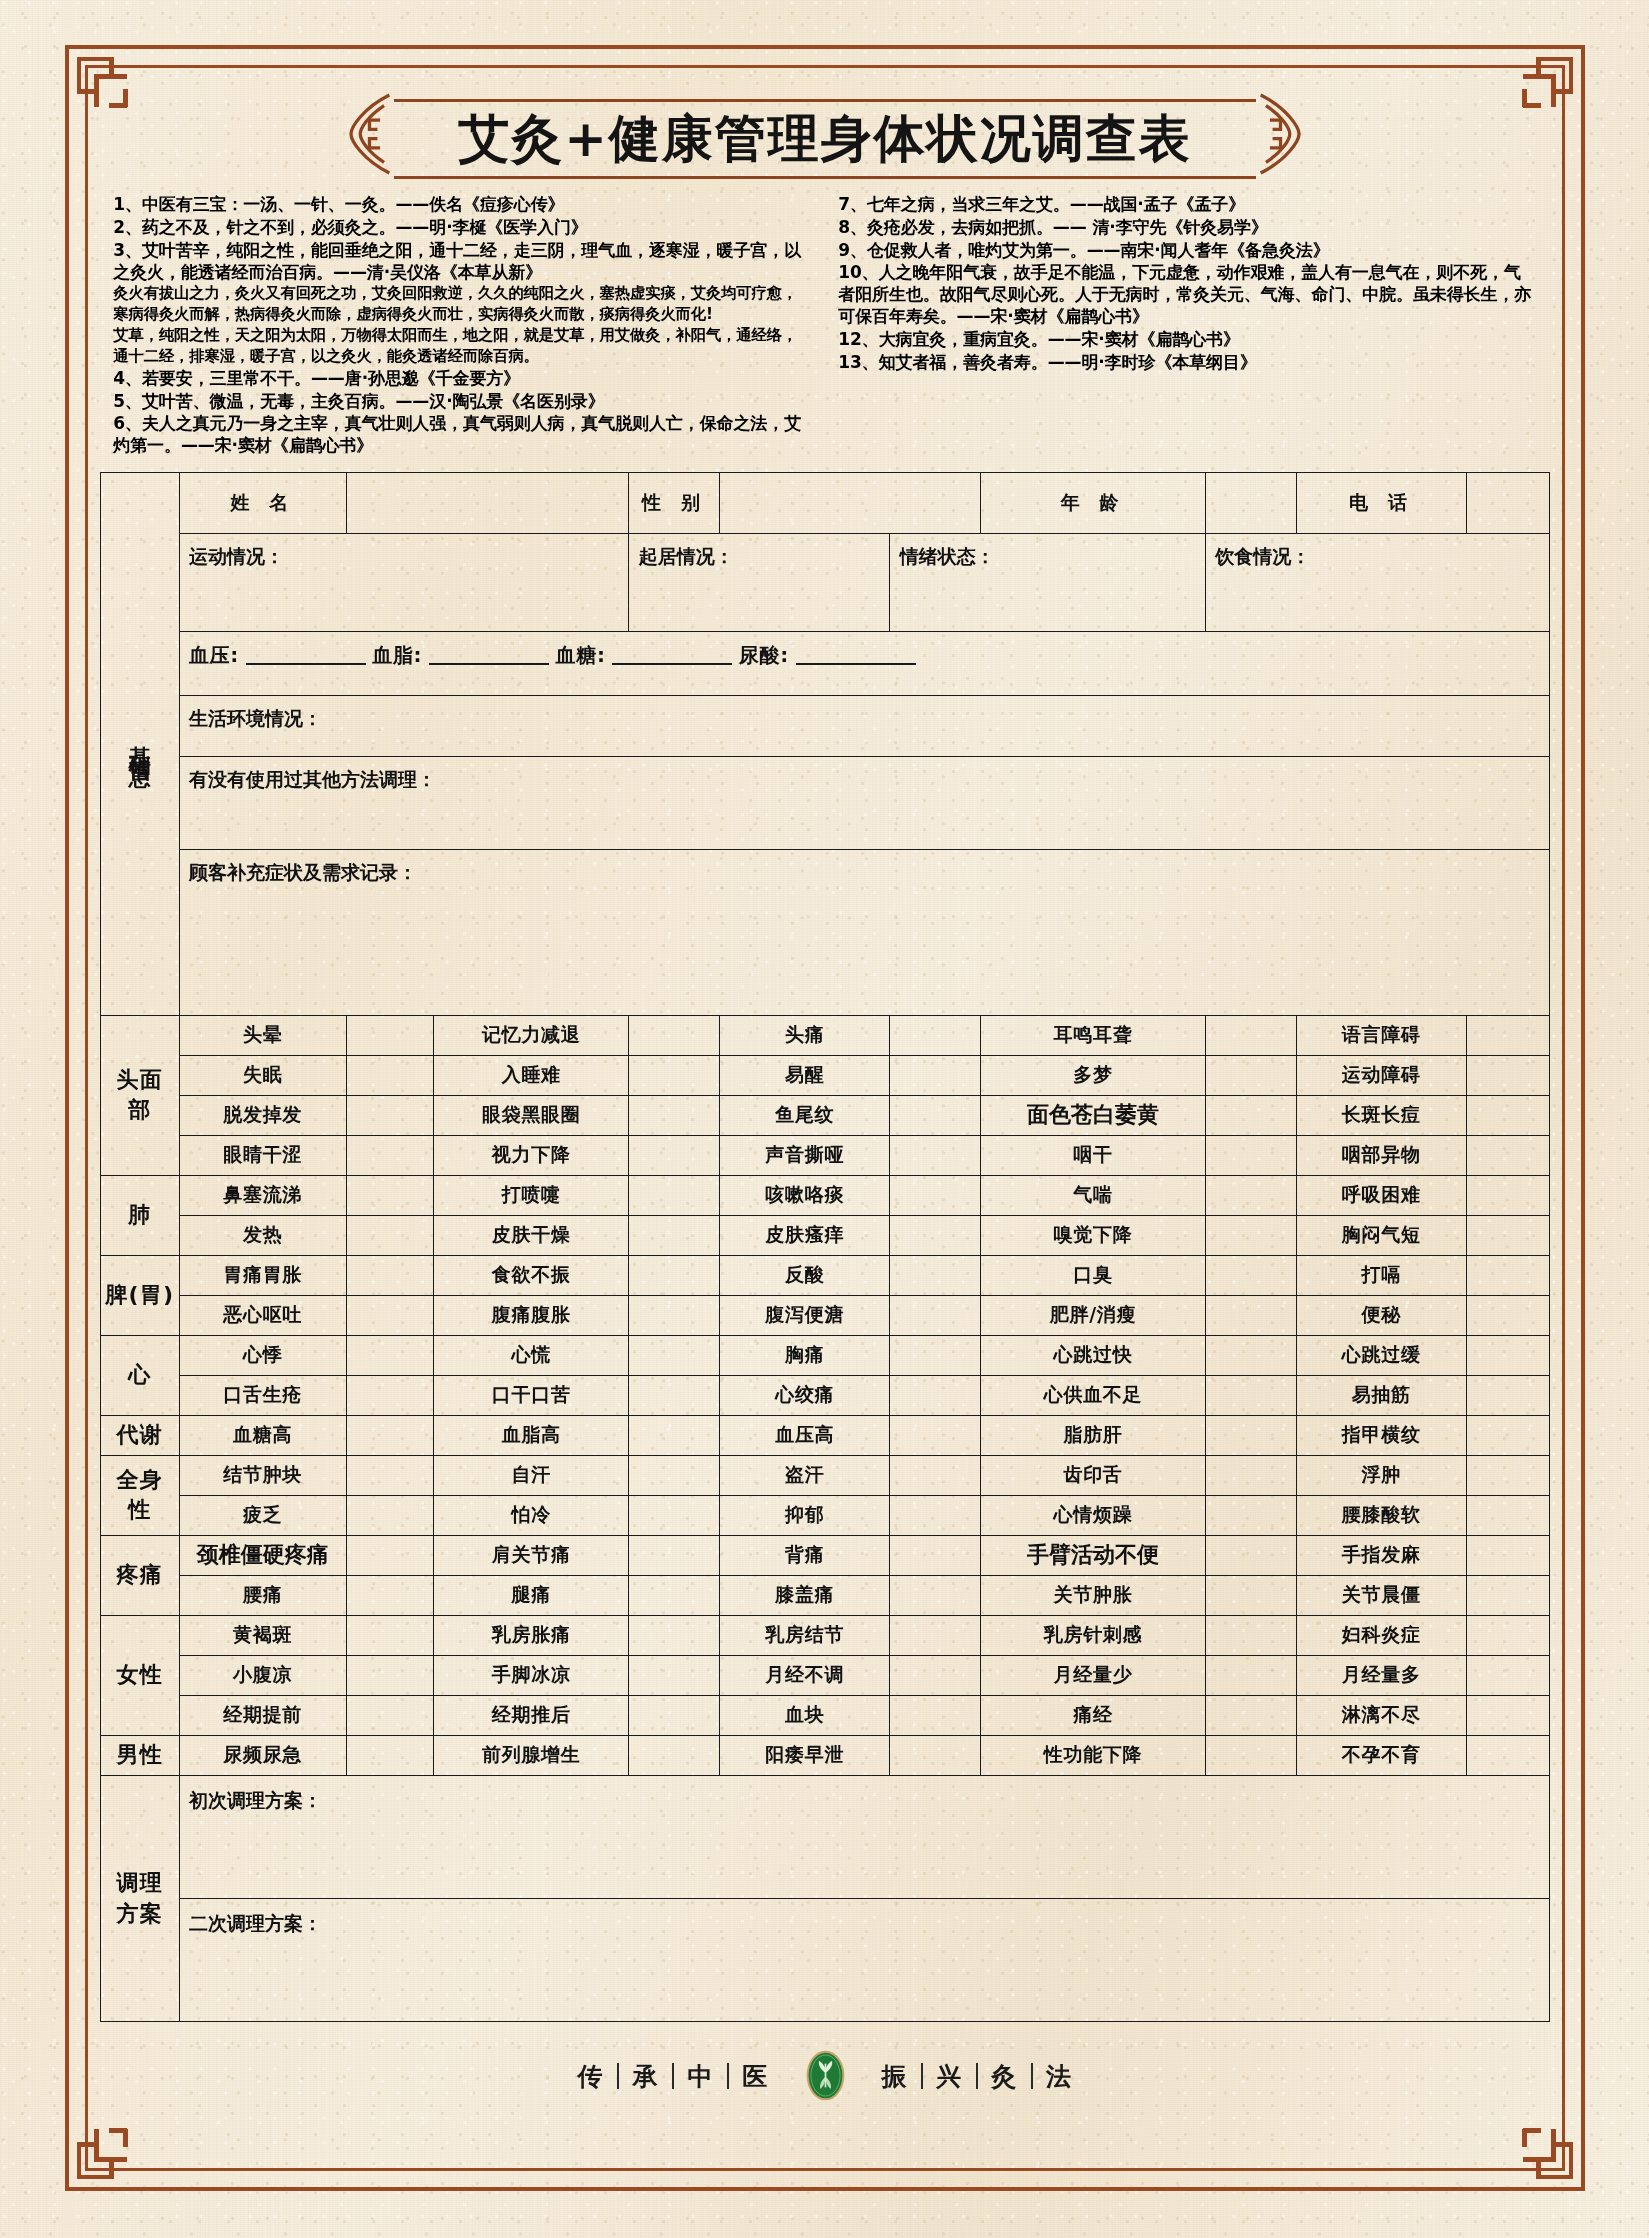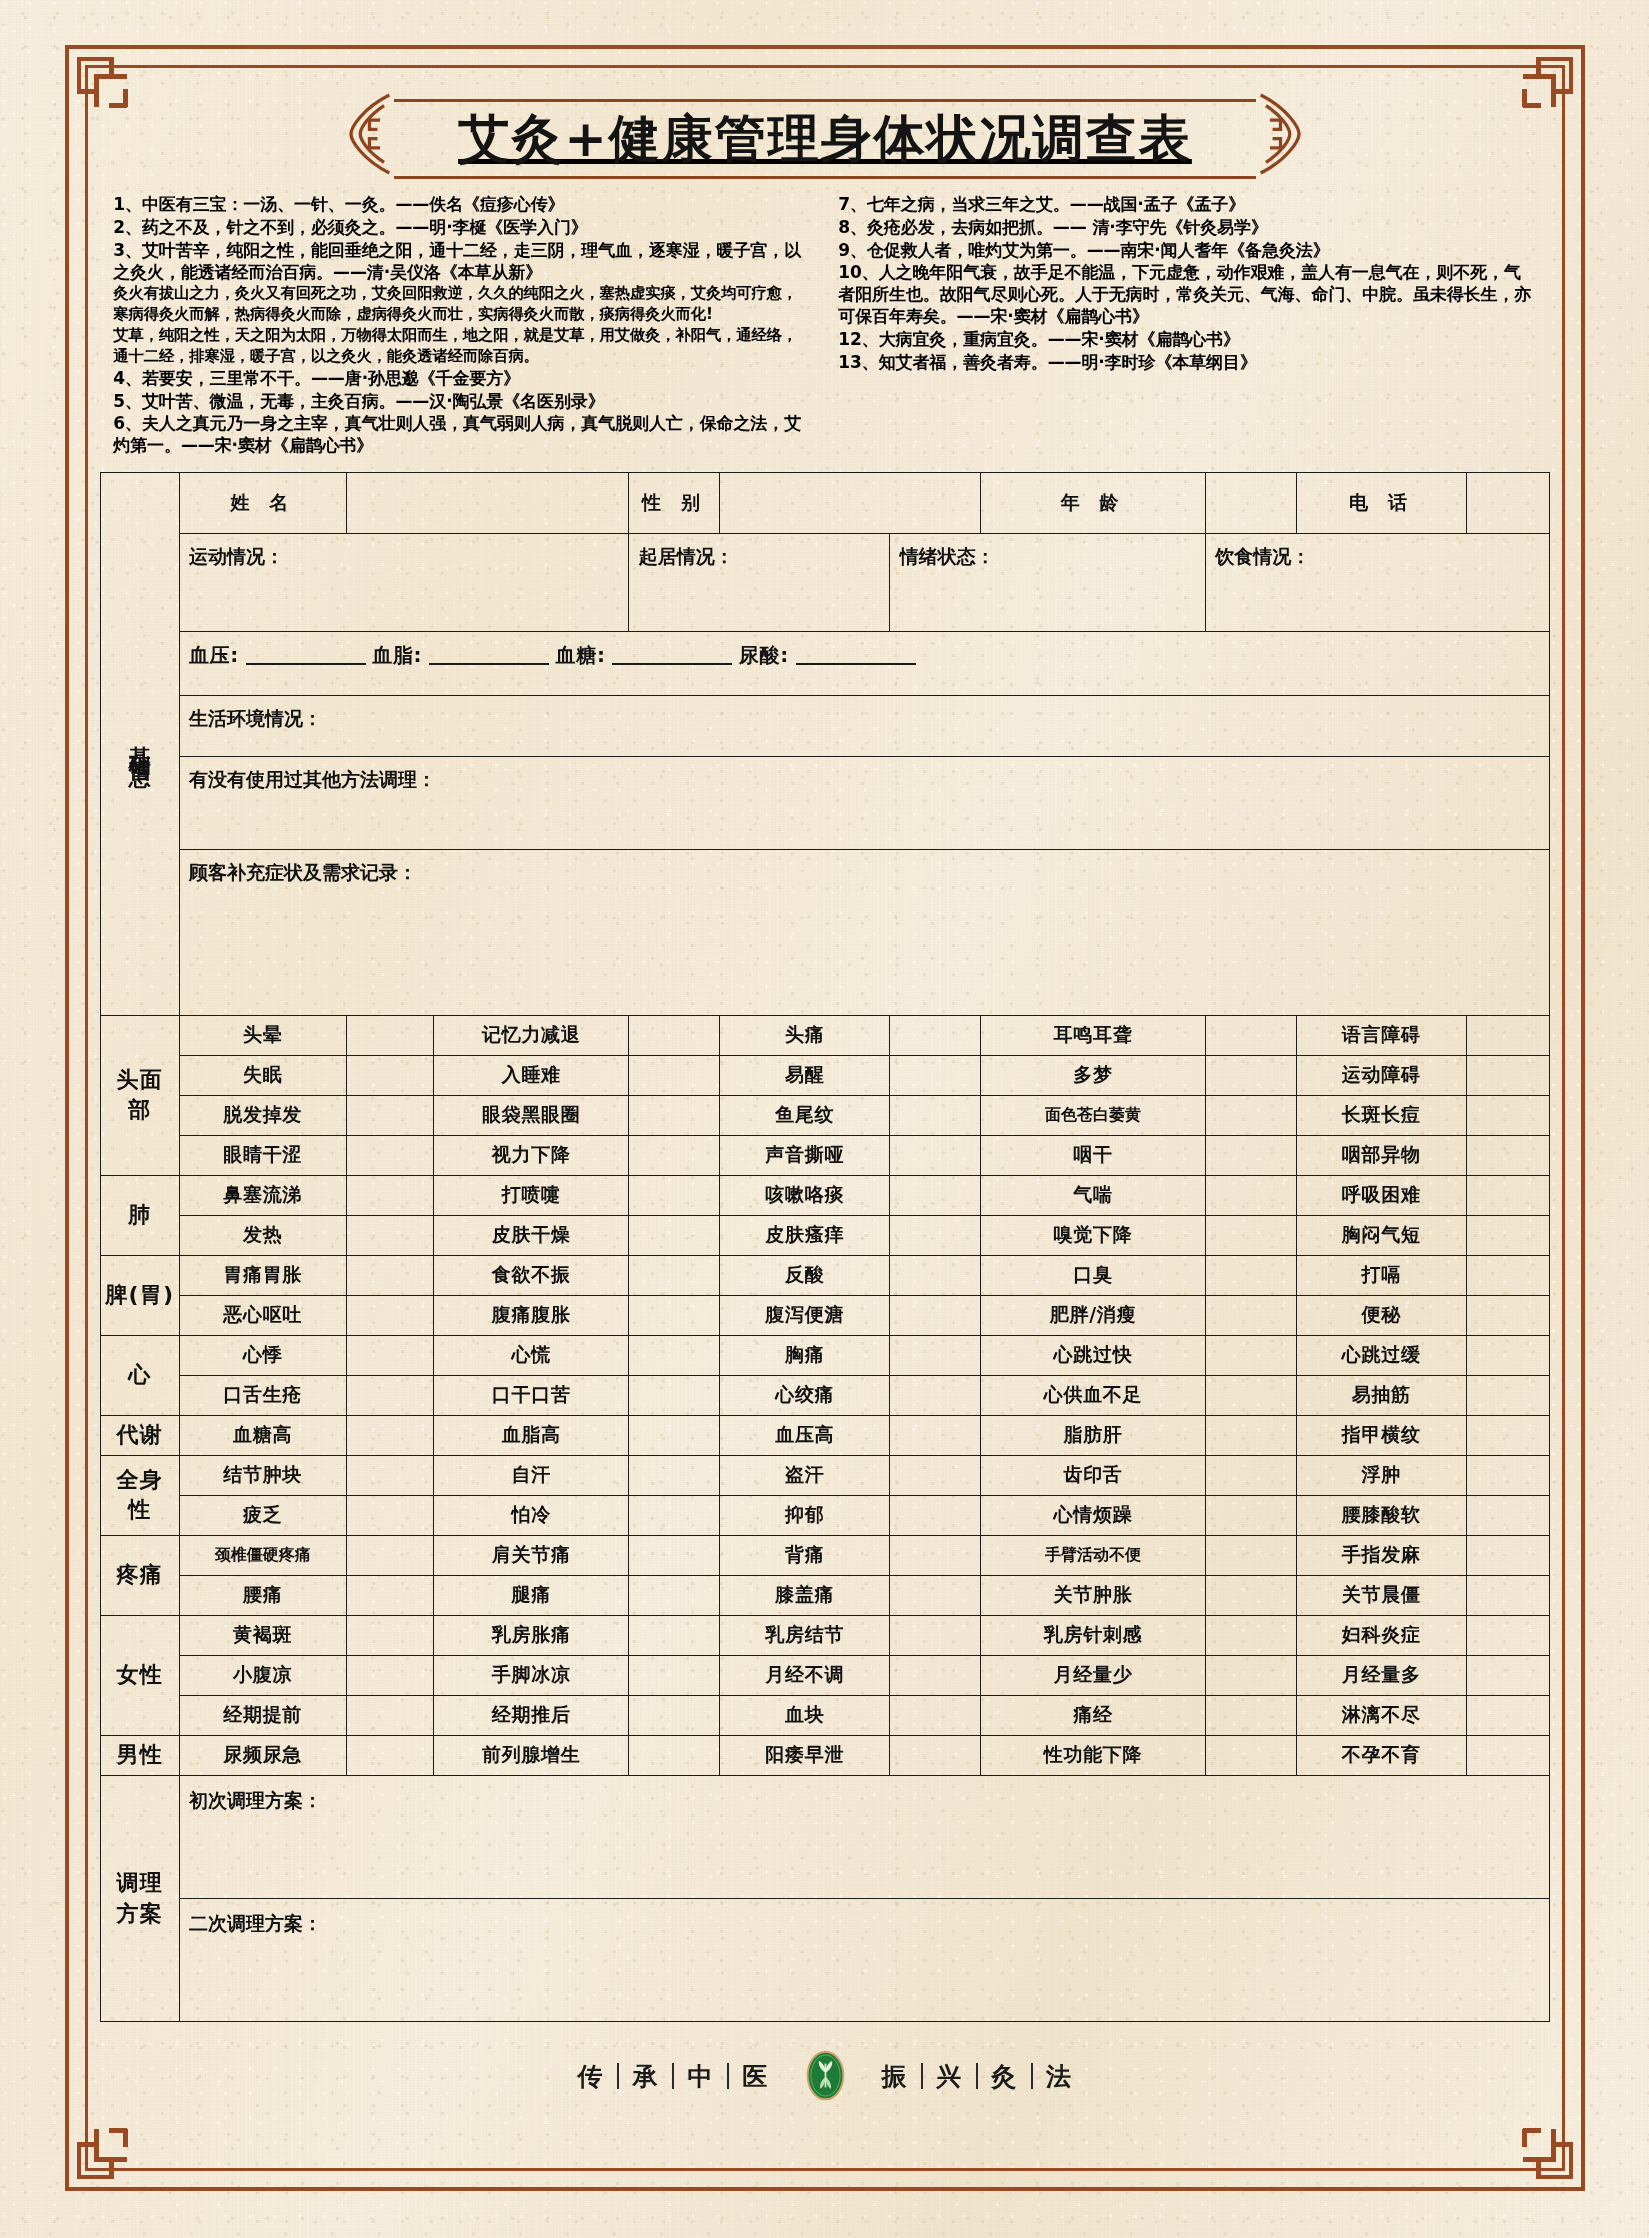--- a/index.html
+++ b/index.html
@@ -45,21 +45,20 @@
   .content{
     position:absolute; left:100px; top:80px; right:100px; bottom:80px;
   }
 
   
   .title-wrap{ position:relative; height:80px; margin-top:18.6px; text-align:center;}
   .title-band{
     display:inline-block; position:relative;
     border-top:3.3px solid #8d4520; border-bottom:3.3px solid #8d4520;
     padding:2.7px 64px;
-    text-decoration:underline;
   }
   .title-text{
     font-family:"DejaVu Serif","Liberation Serif",serif;
     font-weight:bold; font-size:51px; letter-spacing:2px; color:#141414;
     line-height:69px; white-space:nowrap;
   }
   .scroll-end{ position:absolute; top:-10.6px; width:49px; height:86px; }
   .scroll-end svg{ width:100%; height:100%; }
   .scroll-left{ left:-51px; } .scroll-right{ right:-51px; }
 
@@ -96,21 +95,21 @@
   .sec-vert{
     writing-mode:vertical-rl; text-orientation:upright;
     letter-spacing:6.6px; font-size:22px; display:inline-block;
   }
   .lbl{ text-align:center; font-size:20px; letter-spacing:6.6px; }
   .fld{ height:61px; }
   .q-left{ text-align:left; vertical-align:top; padding-top:10.6px !important; }
   .lab-line{ font-size:20px; letter-spacing:0.7px; }
   .ul{ display:inline-block; border-bottom:2px solid #1b1b1b; width:120px; height:17.3px; margin:0 6.6px; vertical-align:-2.7px;}
   .sym{ text-align:center; font-size:20px; height:40px; letter-spacing:0.7px; white-space:nowrap; }
-  .sym.smallfit{ font-size:16px; letter-spacing:0;margin-left:32px; }
+  .sym.smallfit{ font-size:22px; letter-spacing:0;margin-left:32px; }
   .chk{ }
   .plan-cell{ vertical-align:top; padding-top:12px !important; font-size:20px; }
 </style>
 </head>
 <body>
 
 <div id="paper"></div>
 <div id="grain"></div>
 
 <div class="border-outer"></div>

